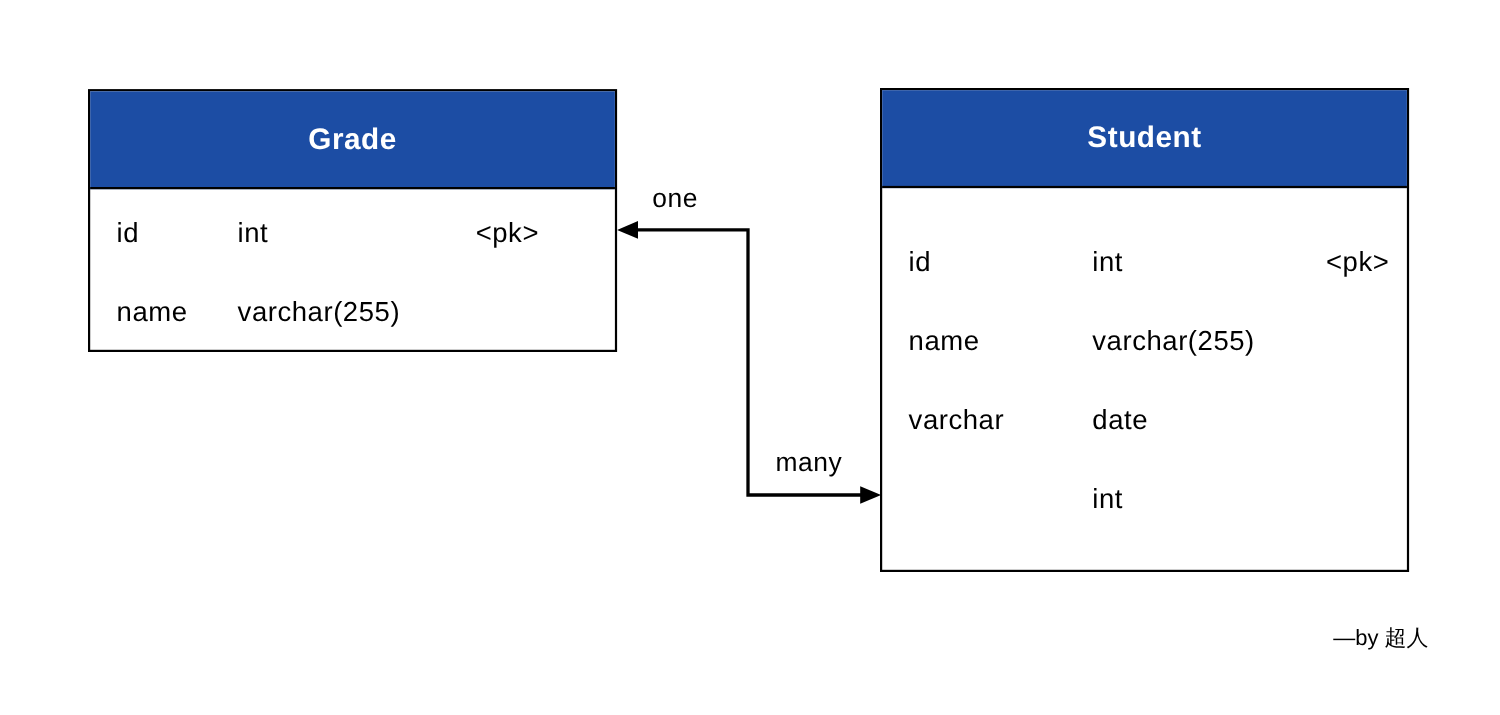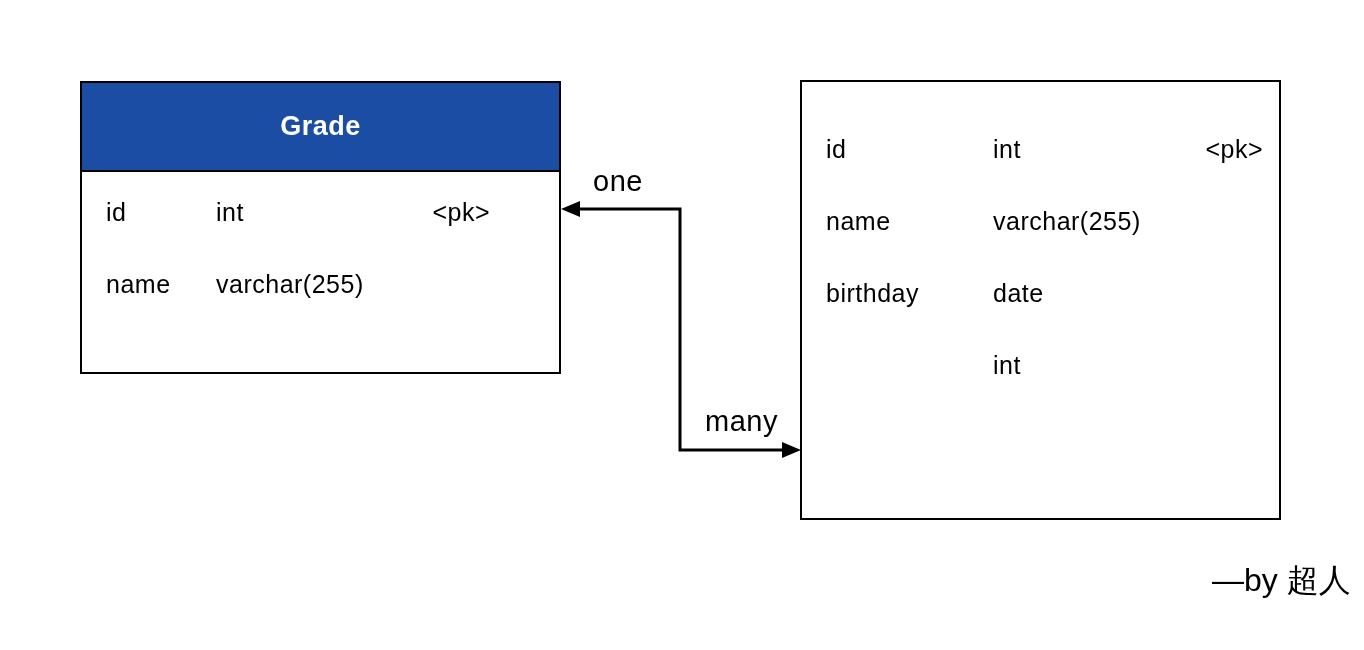--- a/index.html
+++ b/index.html
@@ -25,21 +25,21 @@
     position: absolute;
     left: 0; top: 0;
     width: 1364px; height: 650px;
     pointer-events: none;
   }
   .er-table {
     position: absolute;
     background: #ffffff;
     border: 2px solid var(--border);
   }
-  .er-table.grade  { left: 80px;  top: 81px; width: 481px; height: 293px; }
+  .er-table.grade  { left: 80px;  top: 81px; width: 481px; height: 239px; }
   .er-table.student{ left: 800px; top: 80px; width: 481px; height: 440px; }
   .er-table .tbl-header {
     background: var(--header-bg);
     color: var(--header-text);
     border-bottom: 2px solid var(--border);
     height: 89px;
     line-height: 87px;
     text-align: center;
     font-size: 27px;
     font-weight: bold;
@@ -56,32 +56,32 @@
     letter-spacing: 0.5px;
   }
   .tbl-row span { position: absolute; top: 0; line-height: 72px; white-space: nowrap; }
   .tbl-row .cell-field { left: 10px; }
   .er-table.grade   .tbl-row .cell-type { left: 120px; }
   .er-table.student .tbl-row .cell-type { left: 177px; }
   .er-table.grade   .tbl-row .cell-key  { right: 69px; }
   .er-table.student .tbl-row .cell-key  { right: 16px; }
   .rel-label {
     position: absolute;
-    font-size: 29px;
+    font-size: 24px;
     line-height: 28px;
     letter-spacing: 0.5px;
     white-space: nowrap;
   }
   .rel-label.one  { left: 593px; top: 167px; }
   .rel-label.many { left: 705px; top: 407px; text-align: center; }
   .signature {
     position: absolute;
     left: 1212px;
     top: 565px;
-    font-size: 32px;
+    font-size: 20px;
     line-height: 30px;
     white-space: nowrap;
   }
 </style>
 </head>
 <body>
 
 <div class="canvas">
 
   <svg class="connector-svg" viewBox="0 0 1364 650" xmlns="http://www.w3.org/2000/svg">
@@ -103,33 +103,34 @@
       </div>
       <div class="tbl-row">
         <span class="cell-field">name</span>
         <span class="cell-type">varchar(255)</span>
         <span class="cell-key"></span>
       </div>
     </div>
   </div>
 
   <div class="er-table student">
+    <div class="tbl-header">Student</div>
     <div class="tbl-body">
       <div class="tbl-row">
         <span class="cell-field">id</span>
         <span class="cell-type">int</span>
         <span class="cell-key">&lt;pk&gt;</span>
       </div>
       <div class="tbl-row">
         <span class="cell-field">name</span>
         <span class="cell-type">varchar(255)</span>
         <span class="cell-key"></span>
       </div>
       <div class="tbl-row">
-        <span class="cell-field">birthday</span>
+        <span class="cell-field">varchar</span>
         <span class="cell-type">date</span>
         <span class="cell-key"></span>
       </div>
       <div class="tbl-row">
         <span class="cell-type">int</span>
       </div>
     </div>
   </div>
 
   <div class="signature">—by 超人</div>

